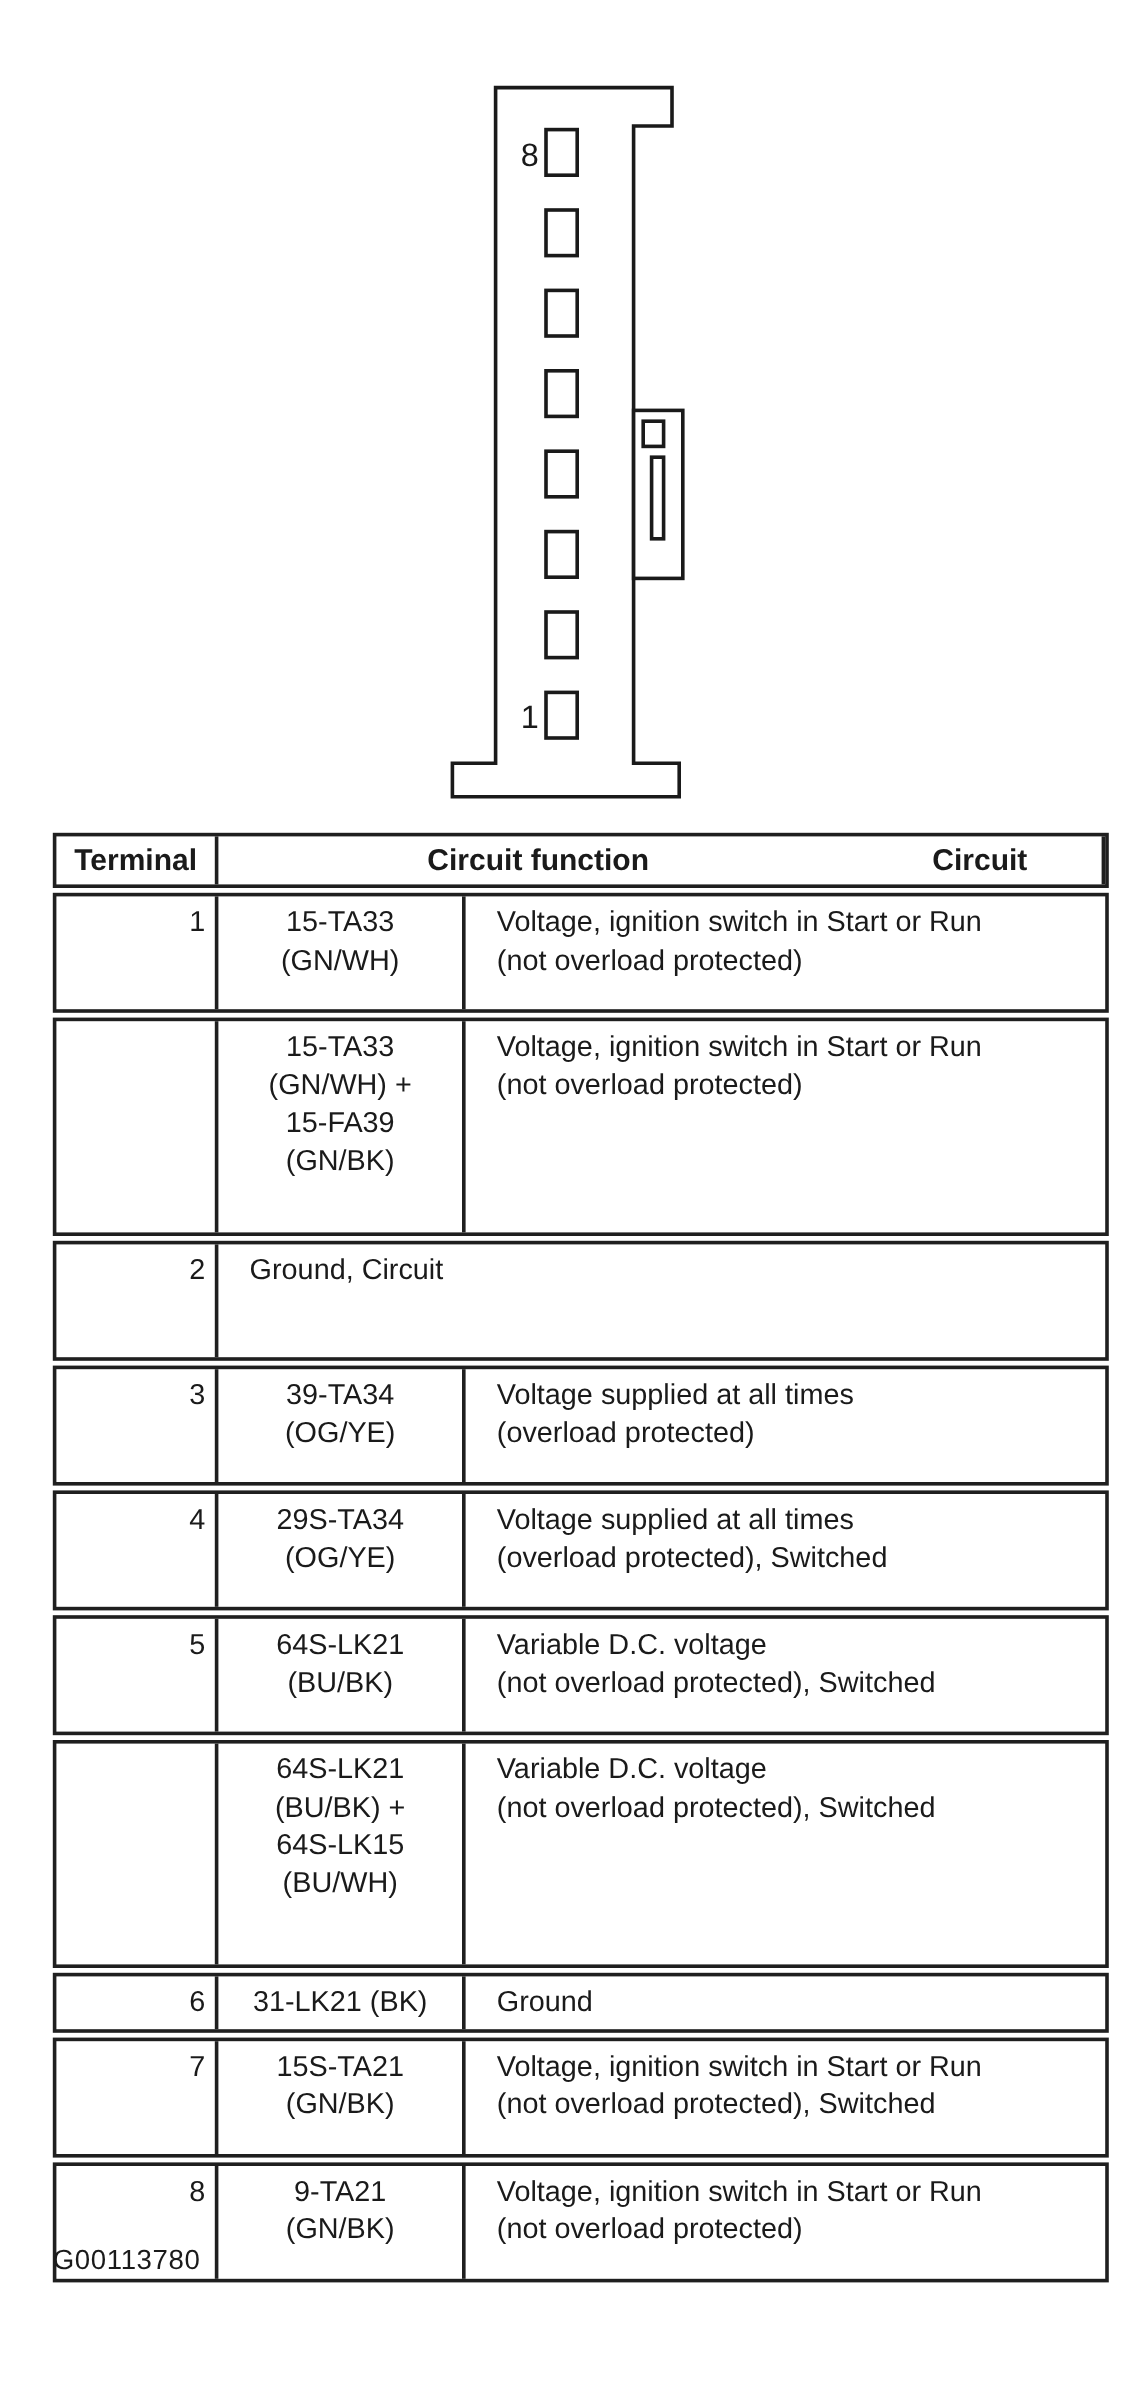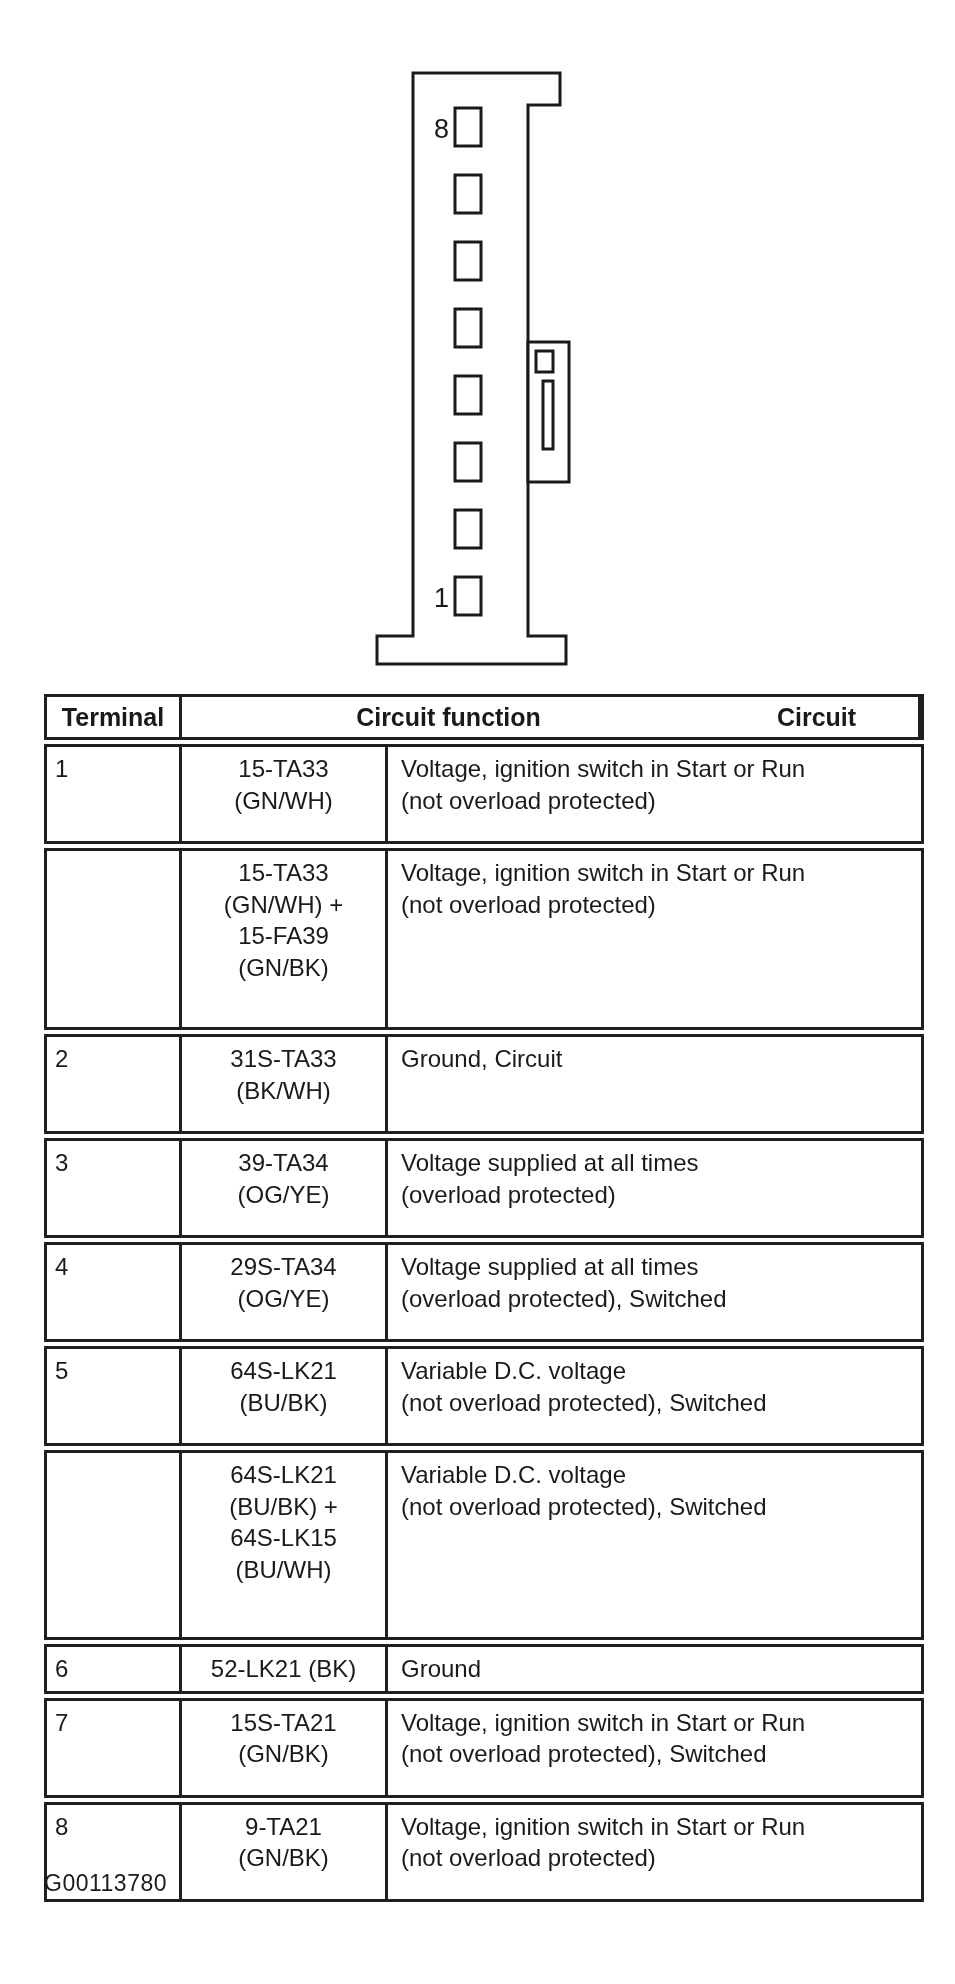--- a/index.html
+++ b/index.html
@@ -18,23 +18,23 @@
   }
   .t-row {
     display: flex; border: 3px solid #1f1f1f; background: #ffffff;
   }
   .cell {
     padding: 6px 8px;
     font-size: 24px;
     line-height: 1.32;
     white-space: pre-line;
   }
-  .col-terminal { width: 135px; border-right: 3px solid #1f1f1f; text-align: left; }
+  .col-terminal { width: 135px; border-right: 3px solid #1f1f1f; text-align: right; }
   .col-circuit  { width: 206px; border-right: 3px solid #1f1f1f; text-align: center; }
-  .col-function { flex: 1; text-align: left; padding-left: 13px; }
+  .col-function { flex: 1; text-align: left; padding-left: 26px; }
 
   .t-header { min-height: 46px; }
   .t-header .cell {
     font-weight: bold; font-size: 25px; white-space: normal;
     display: flex; align-items: center; justify-content: center;
     padding: 2px 4px;
   }
   .h100 { min-height: 100px; }
   .h182 { min-height: 182px; }
   .h190 { min-height: 190px; }
@@ -92,22 +92,20 @@
     <div class="cell col-circuit">15-TA33
 (GN/WH) +
 15-FA39
 (GN/BK)</div>
     <div class="cell col-function">Voltage, ignition switch in Start or Run
 (not overload protected)</div>
   </div>
 
   <div class="t-row h100">
     <div class="cell col-terminal">2</div>
-    <div class="cell col-circuit">31S-TA33
-(BK/WH)</div>
     <div class="cell col-function">Ground, Circuit</div>
   </div>
 
   <div class="t-row h100">
     <div class="cell col-terminal">3</div>
     <div class="cell col-circuit">39-TA34
 (OG/YE)</div>
     <div class="cell col-function">Voltage supplied at all times
 (overload protected)</div>
   </div>
@@ -133,21 +131,21 @@
     <div class="cell col-circuit">64S-LK21
 (BU/BK) +
 64S-LK15
 (BU/WH)</div>
     <div class="cell col-function">Variable D.C. voltage
 (not overload protected), Switched</div>
   </div>
 
   <div class="t-row h48">
     <div class="cell col-terminal">6</div>
-    <div class="cell col-circuit">52-LK21 (BK)</div>
+    <div class="cell col-circuit">31-LK21 (BK)</div>
     <div class="cell col-function">Ground</div>
   </div>
 
   <div class="t-row h100">
     <div class="cell col-terminal">7</div>
     <div class="cell col-circuit">15S-TA21
 (GN/BK)</div>
     <div class="cell col-function">Voltage, ignition switch in Start or Run
 (not overload protected), Switched</div>
   </div>

